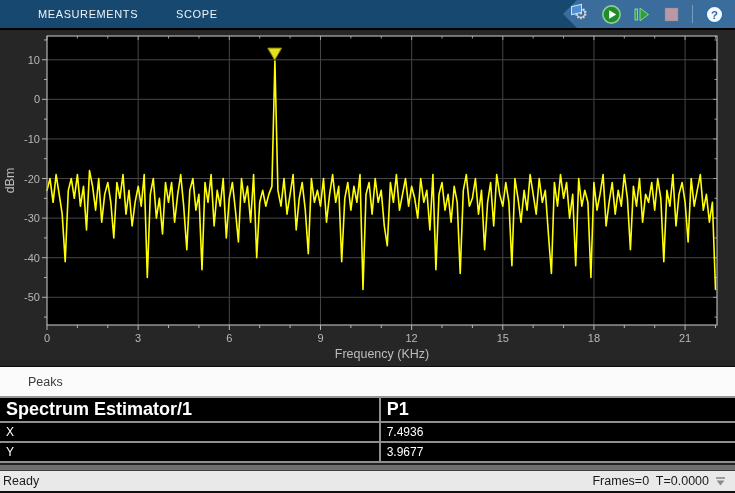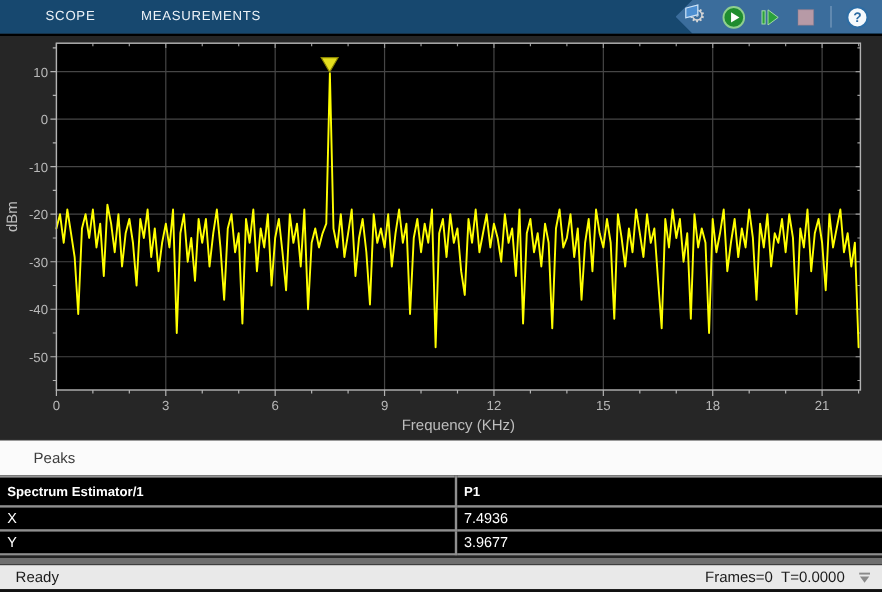--- a/index.html
+++ b/index.html
@@ -33,37 +33,37 @@
   text.axis{fill:#bdbdbd;font-size:12.5px;font-family:"Liberation Sans",sans-serif;}
   
   .peaks-header{height:30px;background:#fbfbfb;display:flex;align-items:center;flex:0 0 auto;border-top:1px solid #0c0c0c;box-sizing:border-box;}
   .peaks-header span{margin-left:28px;color:#3d3d3d;font-size:12.5px;}
   table.peaks{width:100%;border-collapse:collapse;background:#000;table-layout:fixed;flex:0 0 auto;
     border-top:2px solid #969696;border-bottom:2px solid #969696;}
   table.peaks th,table.peaks td{
     color:#fff;text-align:left;padding:0 0 0 6px;font-weight:normal;
     border-bottom:2px solid #8f8f8f;overflow:hidden;white-space:nowrap;
   }
-  table.peaks th{height:23px;font-size:11px;font-weight:bold;}
+  table.peaks th{height:23px;font-size:18px;font-weight:bold;}
   table.peaks td{height:18px;font-size:12px;}
   .col-src{width:50.7%;border-right:2px solid #8f8f8f;}
   
   .splitter{height:8px;background:#6f6f6f;border-top:2px solid #222;border-bottom:1px solid #3f3f3f;flex:0 0 auto;box-sizing:border-box;}
   .statusbar{flex:1 1 auto;background:var(--status-bg,#E9E9E9);display:flex;align-items:center;justify-content:space-between;
-    padding:0 8px 0 13px;color:#1b1b1b;font-size:12.5px;}
-  .status-right{display:flex;align-items:center;gap:10px;white-space:pre;margin-left:16px;}
+    padding:0 8px 0 3px;color:#1b1b1b;font-size:12.5px;}
+  .status-right{display:flex;align-items:center;gap:5px;white-space:pre;margin-left:16px;}
 </style>
 </head>
 <body>
 
 <div class="window">
 
   <div class="toolbar">
+    <div class="tab">MEASUREMENTS</div>
     <div class="tab">SCOPE</div>
-    <div class="tab">MEASUREMENTS</div>
 
     <div class="toolbar-buttons">
       <div class="tool-btn">
         <span class="gear-flag"></span>
         <span class="gear-glyph">⚙</span>
       </div>
       <div class="tool-btn">
         <svg width="21" height="21" viewBox="0 0 21 21">
           <circle cx="10.5" cy="10.5" r="8.6" fill="#1F8C2F" stroke="#8ECF8E" stroke-width="1.6"></circle>
           <polygon points="8.2,6.3 15.2,10.5 8.2,14.7" fill="#ffffff"></polygon>

